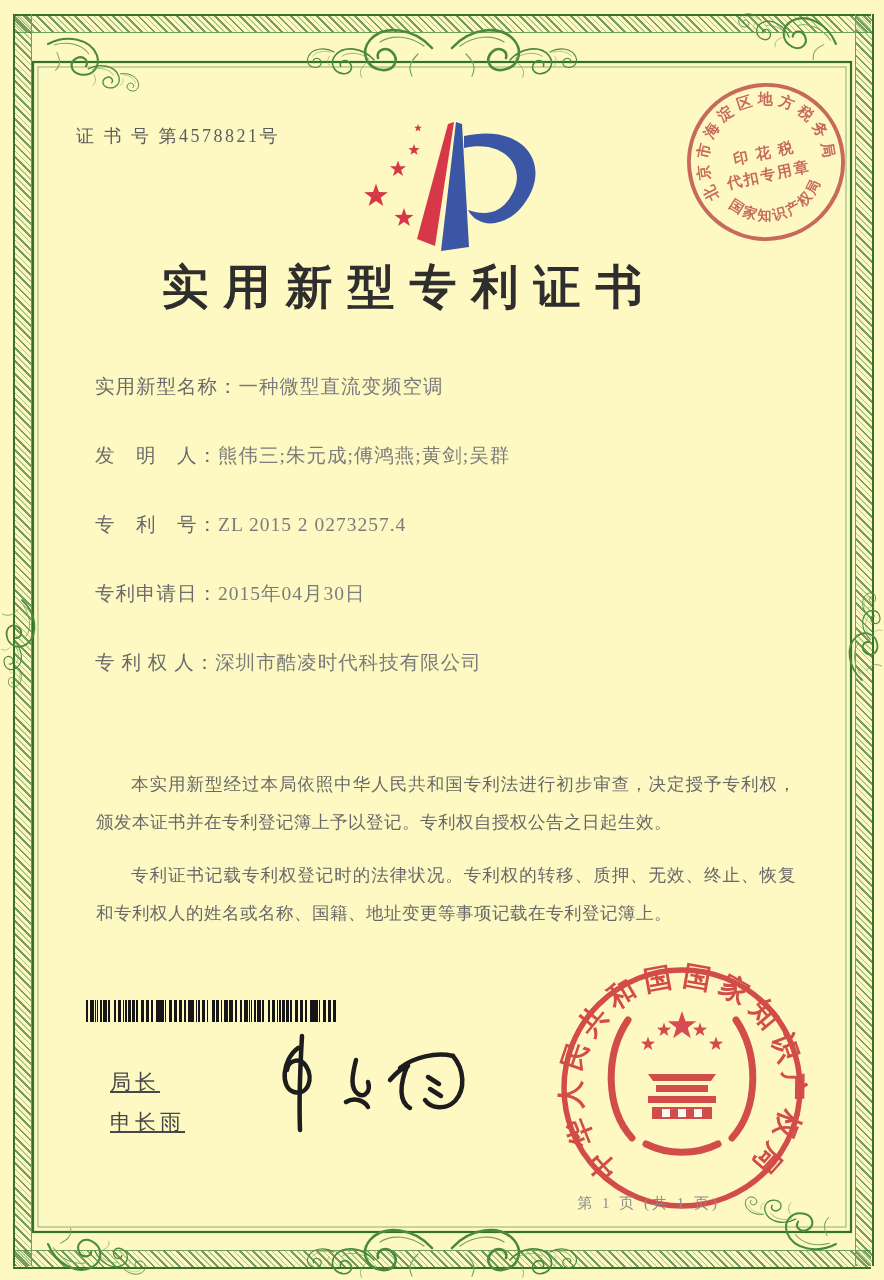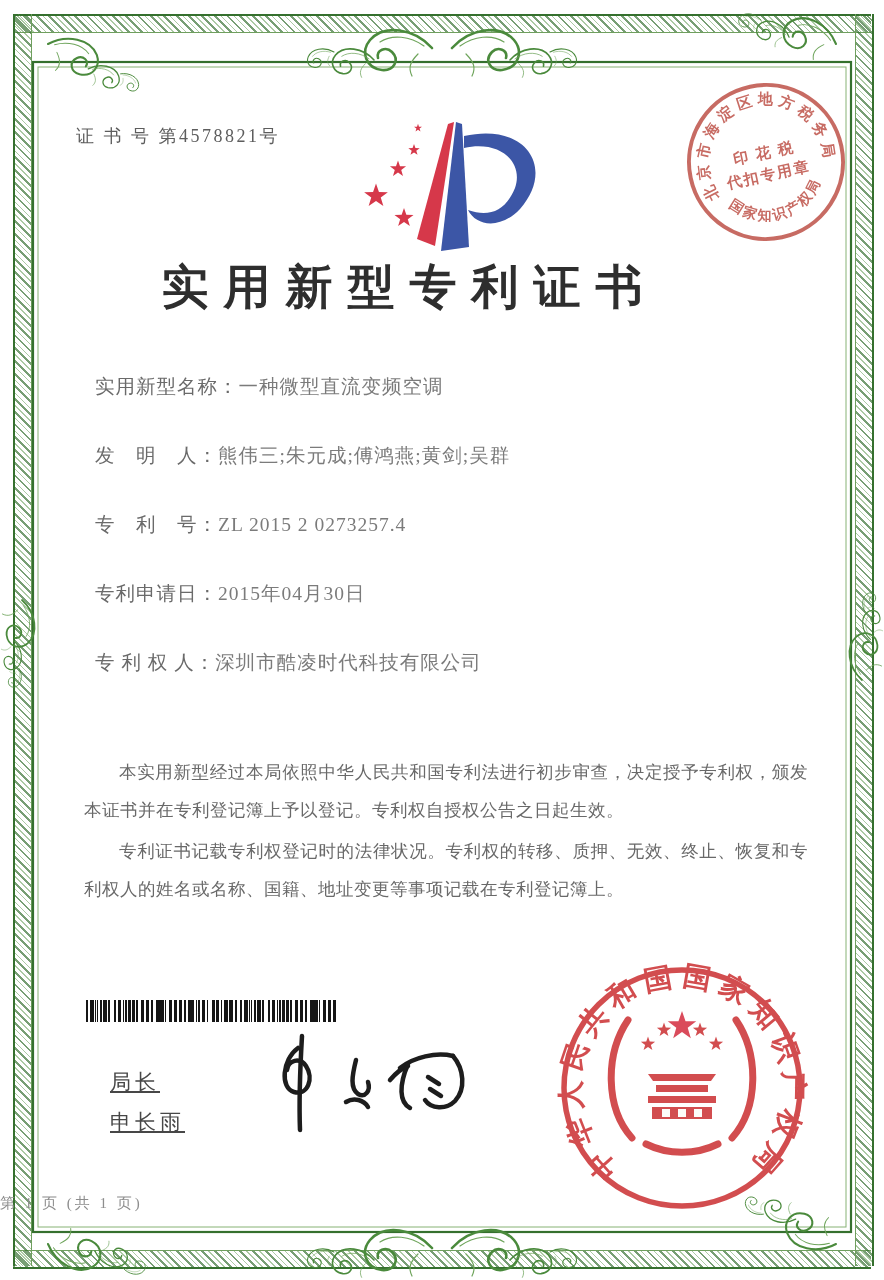--- a/index.html
+++ b/index.html
@@ -3,21 +3,21 @@
 <meta charset="utf-8">
 <style>
   html,body{margin:0;padding:0;}
   body{
     width:884px;height:1280px;
     background:#e8e8e4;
     font-family:"Liberation Serif","DejaVu Serif",serif;
   }
   .page{
     position:relative;width:884px;height:1280px;
-    background:#ffffff;overflow:hidden;
+    background:#fef9c3;overflow:hidden;
   }
   
   .band{position:absolute;z-index:1;
     background:
       repeating-linear-gradient(45deg, rgba(47,107,42,.65) 0 2px, rgba(255,255,255,0) 2px 5px,
         rgba(90,150,75,.5) 5px 6px, rgba(255,255,255,0) 6px 9px);
   }
   .band.top{left:13px;top:14px;width:858px;height:16px;border-top:2px solid #35702e;border-bottom:1px solid #6f9f5e;}
   .band.bottom{left:13px;top:1250px;width:858px;height:16px;border-bottom:2px solid #35702e;border-top:1px solid #6f9f5e;}
   .band.left{left:13px;top:14px;width:16px;height:1252px;border-left:2px solid #35702e;border-right:1px solid #6f9f5e;}
@@ -36,38 +36,38 @@
     font-size:47px;font-weight:600;letter-spacing:15px;color:#2e2e2e;text-indent:15px;
   }
   .fields{position:absolute;left:95px;top:372px;width:680px;display:flex;flex-direction:column;gap:39px;}
   .field-row{font-size:19.5px;color:#6f6f6f;line-height:30px;letter-spacing:1px;white-space:nowrap;}
   .f-label{color:#6a6a6a;}
   .f-value{color:#7b7b7b;}
   .body-text{
     position:absolute;left:80px;top:750px;width:732px;
     font-size:17.5px;line-height:37.5px;color:#696969;text-align:justify;letter-spacing:.5px;
   }
-  .body-text p{margin:4px;text-indent:2em;}
+  .body-text p{margin:16px;text-indent:2em;}
   .barcode{
     position:absolute;left:86px;top:1000px;width:252px;height:22px;
     background:
       repeating-linear-gradient(90deg,#161616 0 2px,transparent 2px 4px,#161616 4px 7px,
         transparent 7px 9px,#161616 9px 10px,transparent 10px 14px),
       repeating-linear-gradient(90deg,#161616 0 1px,transparent 1px 6px,#161616 6px 8px,transparent 8px 11px);
   }
   .signatory{position:absolute;left:110px;top:1062px;font-size:21px;color:#474747;letter-spacing:4px;text-decoration:underline;}
   .signatory div{line-height:40px;}
   .signature-svg{position:absolute;left:238px;top:1028px;}
   .big-seal{position:absolute;left:552px;top:958px;opacity:.9;}
   .issue-date{
     position:absolute;left:560px;top:1140px;z-index:4;
     font-size:20px;color:#4c4c4c;letter-spacing:2px;
   }
   .page-num{
-    position:absolute;left:0;top:1194px;width:720px;text-align:left;
+    position:absolute;left:0;top:1194px;width:720px;text-align:right;
     font-size:15px;color:#8d8d8d;letter-spacing:3px;
   }
   text{font-family:"Liberation Serif","DejaVu Serif",serif;}
 </style>
 </head>
 <body>
 
 <div class="page">
 
   <div class="band top"></div>

